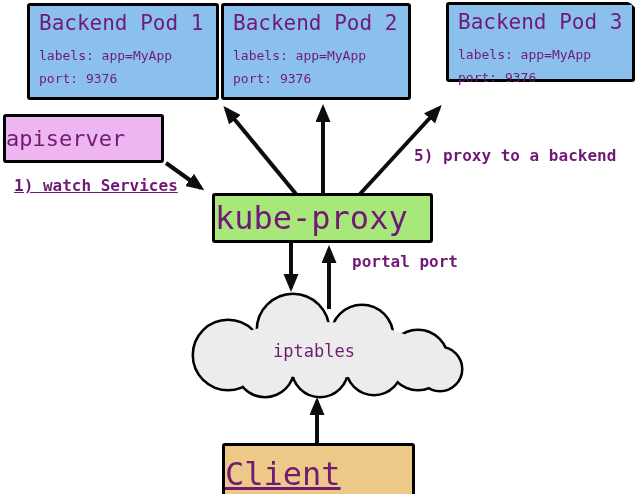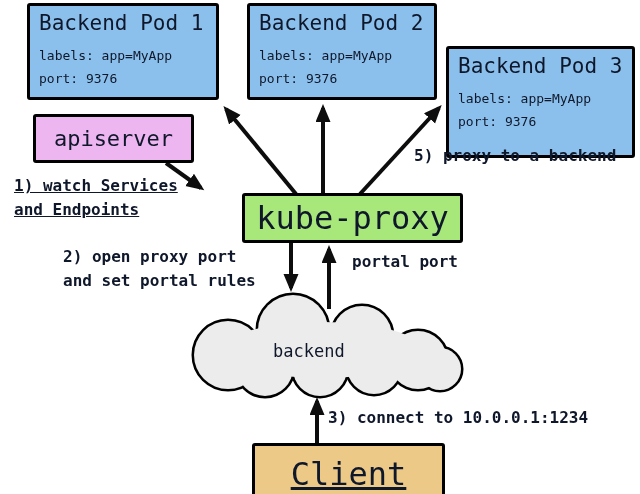--- a/index.html
+++ b/index.html
@@ -2,21 +2,21 @@
 <html><head>
 <meta charset="utf-8">
 <style>
   html, body { margin: 0; padding: 0; background: #ffffff; }
   #stage {
     position: relative;
     width: 640px;
     height: 494px;
     background: #ffffff;
     font-family: "DejaVu Sans Mono", monospace;
-    color: #0f172a;
+    color: #701a75;
     overflow: hidden;
     border-radius: 21px;
   }
   #arrow-layer {
     position: absolute;
     left: 0; top: 0;
     width: 640px; height: 494px;
   }
   .box {
     position: absolute;
@@ -34,22 +34,20 @@
   }
   .pod-line {
     font-size: 13px;
     line-height: 23px;
     white-space: nowrap;
   }
   .pod-line.first { margin-top: 5px; }
   .centered {
     display: flex;
     align-items: center;
-    justify-content: center;
-    margin-left: 30px;
   }
   .node-label-lg { font-size: 32px; white-space: nowrap; }
   .node-label-md { font-size: 22px; white-space: nowrap; }
   .step-label {
     position: absolute;
     font-size: 16px;
     font-weight: bold;
     line-height: 24px;
     white-space: nowrap;
   }
@@ -103,59 +101,51 @@
       <line x1="360" y1="194" x2="439" y2="108" marker-end="url(#ah)"></line>
     </g>
   </svg>
 
   <div class="box pod" style="left: 27px; top: 3px; width: 192px; height: 97px; background: rgb(140, 192, 236);">
     <div class="pod-title">Backend Pod 1</div>
     <div class="pod-line first">labels: app=MyApp</div>
     <div class="pod-line">port: 9376</div>
   </div>
 
-  <div class="box pod" style="left: 247px; top: 3px; width: 190px; height: 97px; background: rgb(140, 192, 236);">
+  <div class="box pod" style="left: 221px; top: 3px; width: 190px; height: 97px; background: rgb(140, 192, 236);">
     <div class="pod-title">Backend Pod 2</div>
     <div class="pod-line first">labels: app=MyApp</div>
     <div class="pod-line">port: 9376</div>
   </div>
 
-  <div class="box pod" style="left: 446px; top: 2px; width: 189px; height: 112px; background: rgb(140, 192, 236); margin-top: 44px;">
+  <div class="box pod" style="left: 446px; top: 2px; width: 189px; height: 80px; background: rgb(140, 192, 236);">
     <div class="pod-title">Backend Pod 3</div>
     <div class="pod-line first">labels: app=MyApp</div>
     <div class="pod-line">port: 9376</div>
   </div>
 
   <div class="box centered" style="left: 3px; top: 114px; width: 161px; height: 49px; background: rgb(238, 182, 240);">
     <span class="node-label-md">apiserver</span>
   </div>
 
   <div class="box centered" style="left: 212px; top: 193px; width: 221px; height: 50px; background: rgb(168, 232, 122);">
     <span class="node-label-lg">kube-proxy</span>
   </div>
 
   <div class="box centered" style="left: 222px; top: 443px; width: 193px; height: 61px; background: rgb(237, 201, 135); text-decoration: underline;">
     <span class="node-label-lg">Client</span>
   </div>
 
-  <div class="cloud-label" style="left:273px; top:341px;">backend</div>
+  <div class="cloud-label" style="left:273px; top:341px;">iptables</div>
 
   <div class="step-label" style="left:14px; top:174px;text-decoration:underline;">
     <div>1) watch Services</div>
-    <div>and Endpoints</div>
   </div>
 
-  <div class="step-label" style="left:63px; top:245px;">
-    <div>2) open proxy port</div>
-    <div>and set portal rules</div>
-  </div>
 
-  <div class="step-label" style="left:328px; top:406px;">
-    <div>3) connect to 10.0.0.1:1234</div>
-  </div>
 
   <div class="step-label" style="left:352px; top:250px;">
     <div>portal port</div>
   </div>
 
   <div class="step-label" style="left:414px; top:144px;text-align:right;">
     <div>5) proxy to a backend</div>
   </div>
 
 </div>

